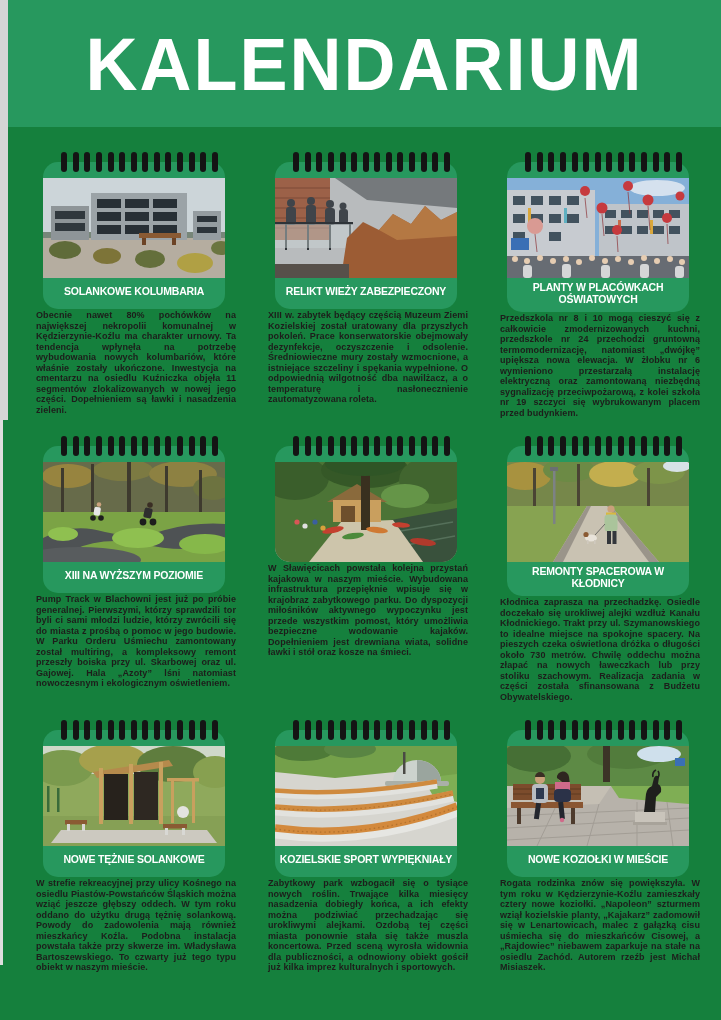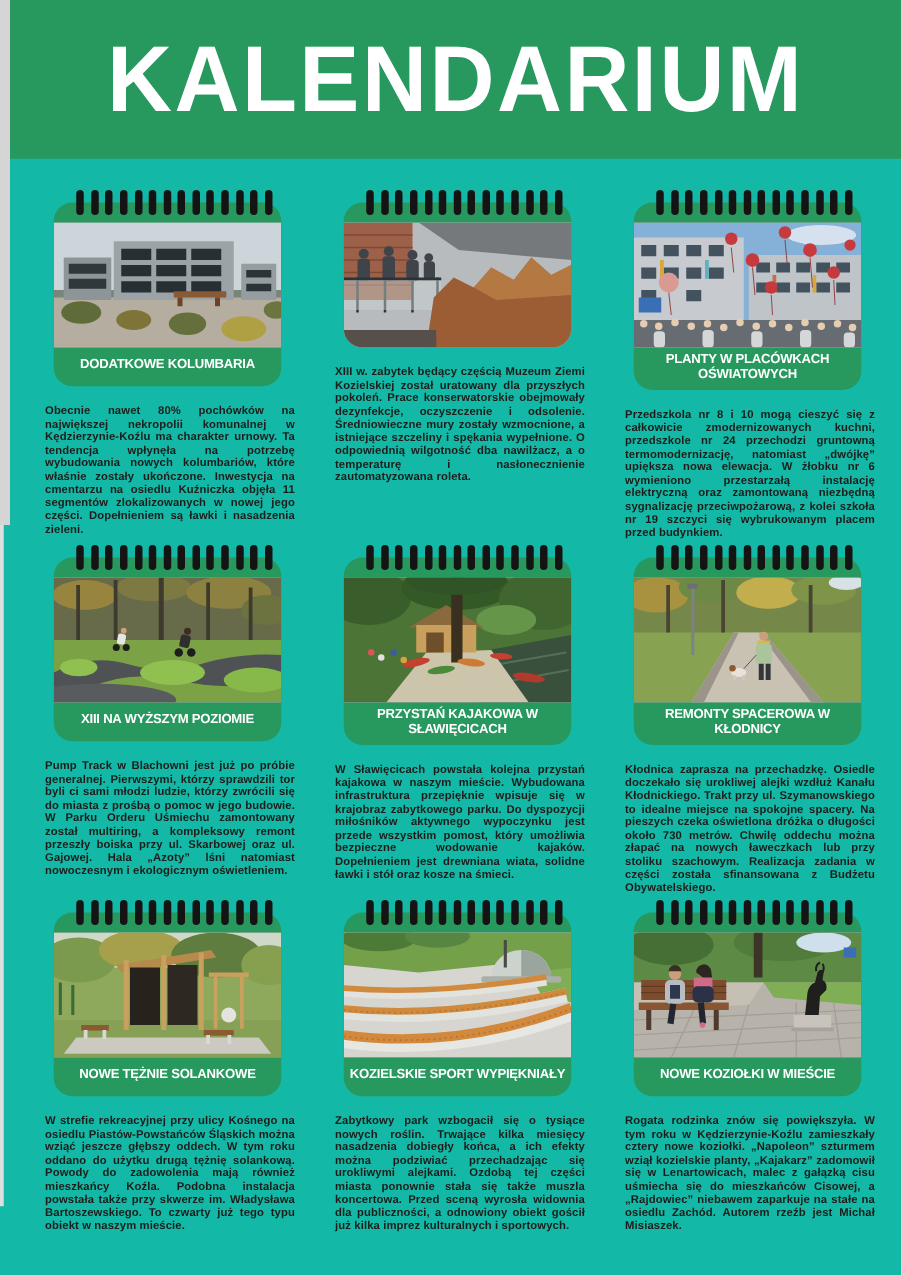--- a/index.html
+++ b/index.html
@@ -3,34 +3,34 @@
 <meta charset="utf-8">
 <style>
   :root{
     --green:#27985e;
     --ink:#1d1d1b;
     --spiral:#141414;
   }
   *{box-sizing:border-box;margin:0;padding:0}
   html,body{background:#ffffff}
   body{width:721px;height:1020px;font-family:"Liberation Sans",sans-serif;position:relative;overflow:hidden}
-  .page{position:absolute;inset:0;background:#14b8a6}
+  .page{position:absolute;inset:0;background:#15803d}
   .edge-strip{position:absolute;left:0;top:0;width:8px;height:420px;background:#d5d5d5}
   .edge-line{position:absolute;left:0;top:420px;width:3px;height:545px;background:#dedede}
   .masthead{position:absolute;left:8px;right:0;top:0;height:127px;background:var(--green);display:flex;align-items:center;justify-content:center}
   .masthead h1{color:#fff;font-size:72px;font-weight:bold;letter-spacing:2px;line-height:1;transform:scaleY(1.04)}
   .grid{position:absolute;left:36px;top:152px;width:664px;display:grid;grid-template-columns:200px 200px 200px;column-gap:32px;grid-auto-rows:284px}
   .card{position:relative;width:200px}
   .spirals{position:relative;z-index:2;height:20px;display:flex;justify-content:center;gap:5.6px;padding-left:7px}
   .spiral{width:6px;height:20px;background:var(--spiral);border-radius:3px;flex:none}
   .pad{position:relative;z-index:1;margin:-10px 0 0 7px;width:182px;background:var(--green);border-radius:15px;overflow:hidden;padding-top:16px}
   .photo{width:182px;height:100px;background:#9aa;overflow:hidden}
   .photo svg{display:block;width:182px;height:100px}
   .banner{min-height:31px;display:flex;align-items:center;justify-content:center;text-align:center;color:#fff;font-weight:bold;font-size:10.5px;letter-spacing:-0.2px;line-height:1.15;padding:3px 3px 7px}
-  .body-text{margin-top:14px;width:200px;font-size:9px;line-height:1.17;font-weight:bold;color:var(--ink);text-align:justify;letter-spacing:0.1px}
+  .body-text{margin-top:1px;width:200px;font-size:9px;line-height:1.17;font-weight:bold;color:var(--ink);text-align:justify;letter-spacing:0.1px}
 </style>
 </head>
 <body>
 
 <div class="page">
   <div class="edge-strip"></div>
   <div class="edge-line"></div>
 
   <header class="masthead">
     <h1>KALENDARIUM</h1>
@@ -82,21 +82,21 @@
             <rect x="96" y="55" width="42" height="5" fill="#8a5a33"></rect>
               <rect x="99" y="60" width="4" height="7" fill="#6c4325"></rect>
               <rect x="129" y="60" width="4" height="7" fill="#6c4325"></rect>
             <ellipse cx="22" cy="72" rx="16" ry="9" fill="#5f6b39"></ellipse>
             <ellipse cx="64" cy="78" rx="14" ry="8" fill="#7d7438"></ellipse>
             <ellipse cx="107" cy="81" rx="15" ry="9" fill="#646f3b"></ellipse>
             <ellipse cx="152" cy="85" rx="18" ry="10" fill="#b0a044"></ellipse>
             <ellipse cx="178" cy="70" rx="10" ry="7" fill="#6b7540"></ellipse>
           </svg>
         </div>
-        <div class="banner">DODATKOWE KOLUMBARIA</div>
+        <div class="banner">SOLANKOWE KOLUMBARIA</div>
       </div>
       <p class="body-text">Obecnie nawet 80% pochówków na największej nekropolii komunalnej w Kędzierzynie-Koźlu ma charakter urnowy. Ta tendencja wpłynęła na potrzebę wybudowania nowych kolumbariów, które właśnie zostały ukończone. Inwestycja na cmentarzu na osiedlu Kuźniczka objęła 11 segmentów zlokalizowanych w nowej jego części. Dopełnieniem są ławki i nasadzenia zieleni.</p>
     </article>
 
     <article class="card">
       <div class="spirals">
           <span class="spiral"></span>
           <span class="spiral"></span>
           <span class="spiral"></span>
           <span class="spiral"></span>
@@ -138,20 +138,21 @@
             <rect x="10" y="44" width="2" height="28" fill="#2e3338"></rect>
               <rect x="32" y="44" width="2" height="28" fill="#2e3338"></rect>
             <rect x="54" y="44" width="2" height="28" fill="#2e3338"></rect>
               <rect x="74" y="44" width="2" height="28" fill="#2e3338"></rect>
             <rect x="0" y="46" width="78" height="24" fill="#ccd6d8" opacity="0.45"></rect>
             <polygon points="66,100 72,60 88,44 104,52 118,36 136,46 150,28 166,42 182,34 182,100" fill="#9c5c34"></polygon>
             <polygon points="104,52 118,36 136,46 150,28 166,42 182,34 182,58 122,62" fill="#b97c47" opacity="0.85"></polygon>
             <rect x="0" y="86" width="74" height="14" fill="#57504a"></rect>
           </svg>
         </div>
+        <div class="banner">RELIKT WIEŻY ZABEZPIECZONY</div>
       </div>
       <p class="body-text">XIII w. zabytek będący częścią Muzeum Ziemi Kozielskiej został uratowany dla przyszłych pokoleń. Prace konserwatorskie obejmowały dezynfekcje, oczyszczenie i odsolenie. Średniowieczne mury zostały wzmocnione, a istniejące szczeliny i spękania wypełnione. O odpowiednią wilgotność dba nawilżacz, a o temperaturę i nasłonecznienie zautomatyzowana roleta.</p>
     </article>
 
     <article class="card">
       <div class="spirals">
           <span class="spiral"></span>
           <span class="spiral"></span>
           <span class="spiral"></span>
           <span class="spiral"></span>
@@ -353,21 +354,20 @@
               <ellipse cx="126" cy="63" rx="9" ry="2.6" fill="#c4402f" transform="rotate(4 126 63)"></ellipse>
             </g>
             <g>
               <circle cx="22" cy="60" r="2.6" fill="#d85656"></circle>
                 <circle cx="30" cy="64" r="2.6" fill="#e0e0e0"></circle>
               <circle cx="40" cy="60" r="2.6" fill="#3b5f9e"></circle>
                 <circle cx="48" cy="66" r="2.6" fill="#d8a13c"></circle>
             </g>
           </svg>
         </div>
-        <div class="banner">PRZYSTAŃ KAJAKOWA W SŁAWIĘCICACH</div>
       </div>
       <p class="body-text">W Sławięcicach powstała kolejna przystań kajakowa w naszym mieście. Wybudowana infrastruktura przepięknie wpisuje się w krajobraz zabytkowego parku. Do dyspozycji miłośników aktywnego wypoczynku jest przede wszystkim pomost, który umożliwia bezpieczne wodowanie kajaków. Dopełnieniem jest drewniana wiata, solidne ławki i stół oraz kosze na śmieci.</p>
     </article>
 
     <article class="card">
       <div class="spirals">
           <span class="spiral"></span>
           <span class="spiral"></span>
           <span class="spiral"></span>
           <span class="spiral"></span>

